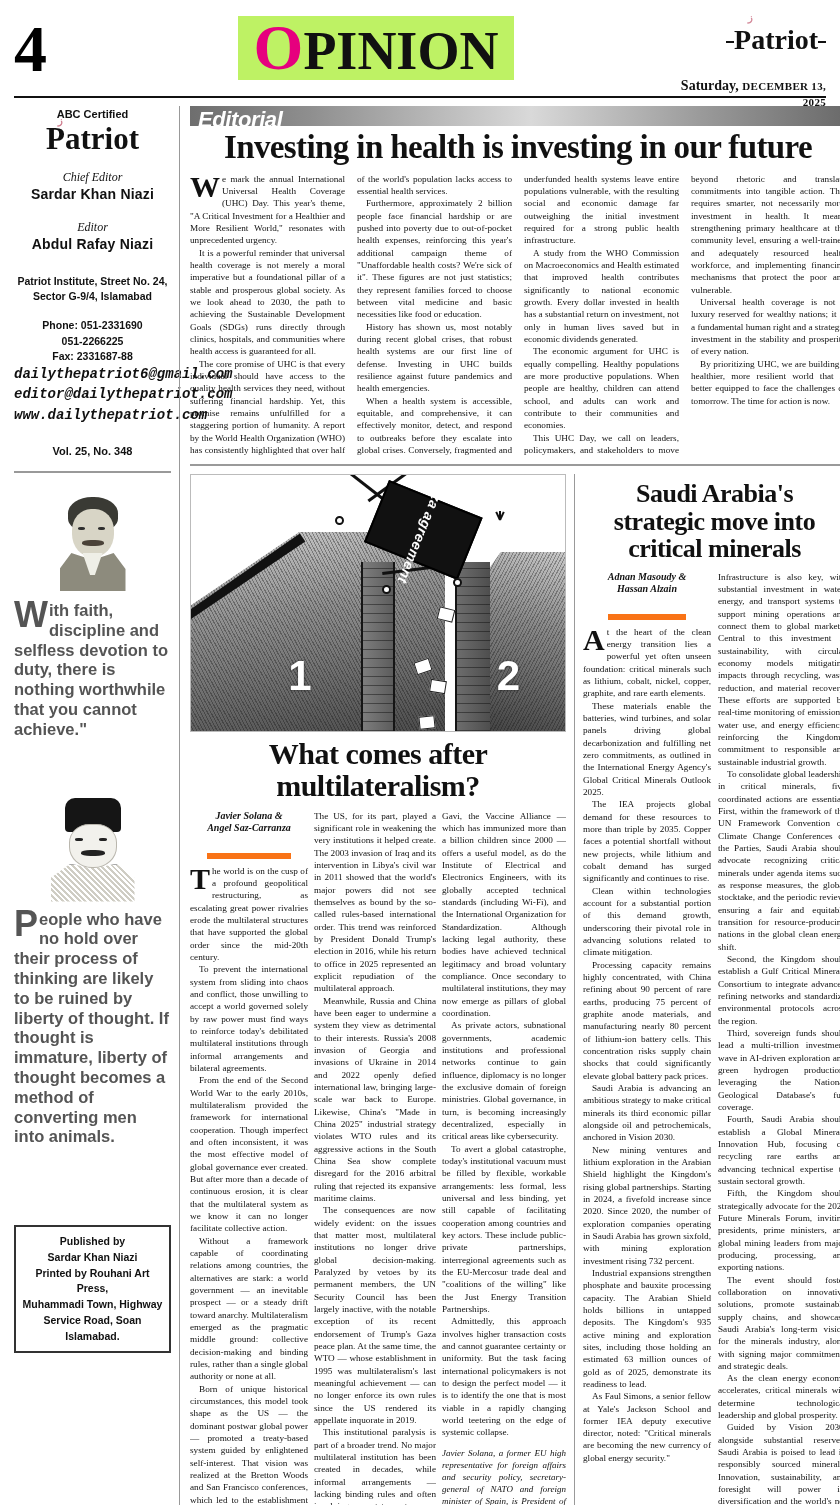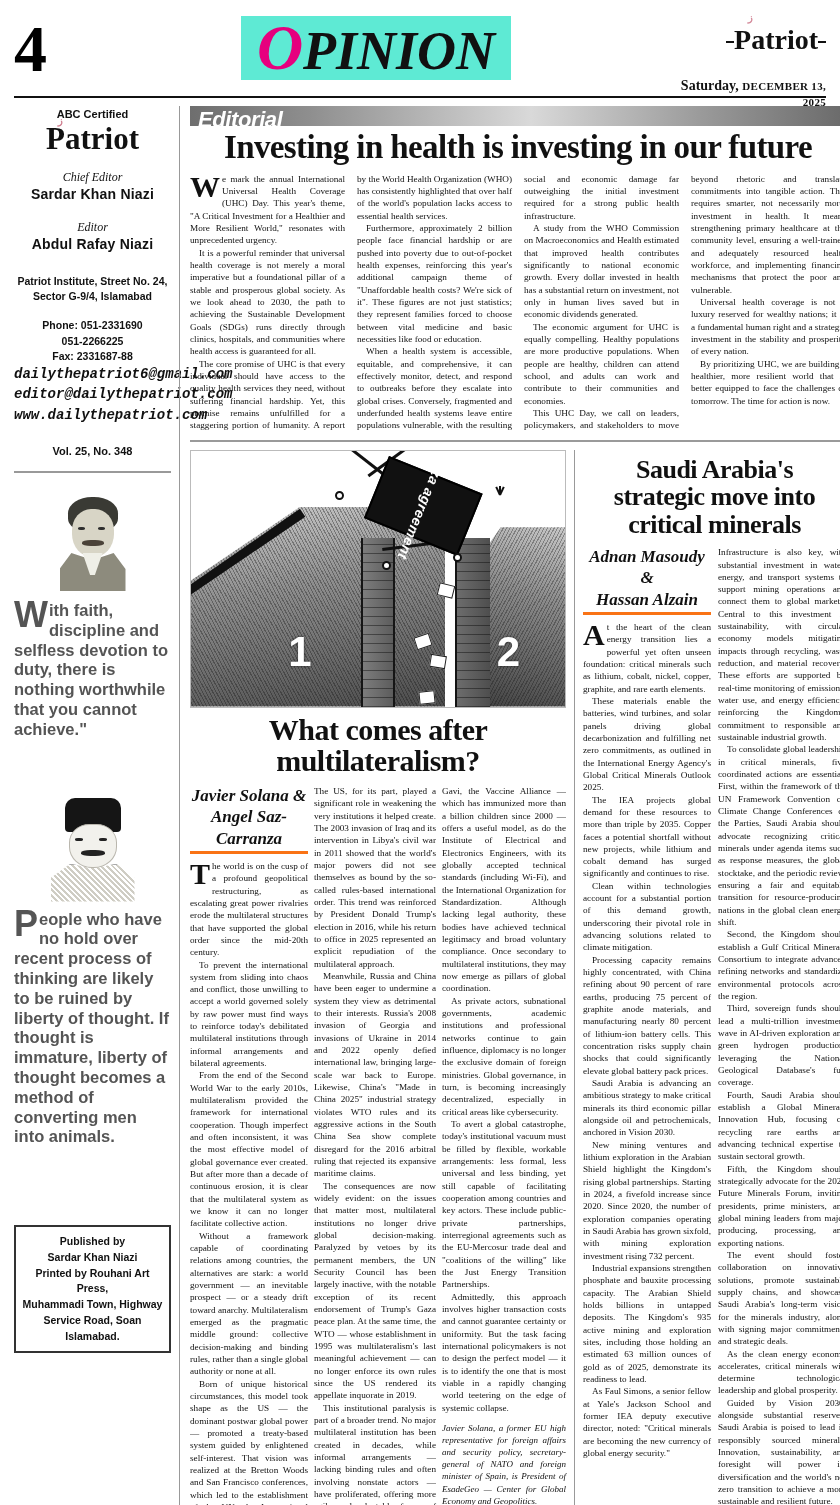--- a/index.html
+++ b/index.html
@@ -22,21 +22,21 @@
     letter-spacing:-2px; width:62px; color:#000;
   }
   .masthead-rule-wrap { flex:1; position:relative; }
   .masthead-rule { position:absolute; top:14px; left:0; right:0; height:2px; background:#111; }
   .section-title {
     position:absolute; top:-2px; left:0; right:0; text-align:center;
     font-family:"Liberation Serif", serif;
     font-size:54px; font-weight:700; letter-spacing:0px; line-height:1;
     background:#fff; display:block;
   }
-  .section-title .inner { background:#5eead4; padding:0 16px; display:inline-block;font-style:italic; }
+  .section-title .inner { background:#bef264; padding:0 16px; display:inline-block; }
   .section-title .drop { color:#e6007e; font-size:64px; line-height:1; }
   .brand-block { width:150px; text-align:right; position:relative; }
   .brand-word {
     font-family:"Liberation Serif", serif; font-size:28px; font-weight:700;
     line-height:1; position:relative; display:inline-block; padding-top:8px;
   }
   .brand-word .urdu { position:absolute; top:-5px; left:14px; font-size:10px; color:#d48a9a; }
   .brand-dash { display:inline-block; width:8px; height:2px; background:#111; vertical-align:6px; }
   .dateline {
     margin-top:24px; text-align:right;
@@ -176,22 +176,22 @@
      background:repeating-linear-gradient(45deg,#cfcdc4 0 2px,#fff 2px 4px); border-top:1px solid #aaa;
      clip-path:polygon(24% 0%, 46% 12%, 56% 12%, 78% 0%, 100% 38%, 100% 100%, 0% 100%, 0% 38%); }
 
   
   .art-head {
     font-family:"Liberation Serif", serif; font-weight:700; text-align:center;
     font-size:30px; line-height:1.06; letter-spacing:-0.5px; margin:6px 0 8px 0;
   }
   .art-head.small { font-size:26px; }
   .byline-wrap { text-align:center; margin-bottom:6px; }
-  .byline-wrap .bl { display:inline-block; border-bottom:3px solid #f97316; padding-bottom:2px;
-     font-family:"Liberation Serif", serif; font-style:italic; font-weight:700; font-size:17px; line-height:1.25; }
+  .byline-wrap .bl { display:inline-block; border-bottom:6px solid #f97316; padding-bottom:18px;
+     font-family:"Liberation Serif", serif; font-style:italic; font-weight:700; font-size:10px; line-height:1.25; }
 
   .col-split { display:flex; }
   .vrule { width:1px; background:#999; margin:0 8px; flex:0 0 1px; }
 </style>
 </head>
 <body>
 
 <div class="page">
 
   <div class="masthead">
@@ -267,21 +267,21 @@
         <div class="face2">
           <div class="cap"></div>
           <div class="skin"></div>
           <div class="eyeL"></div>
           <div class="eyeR"></div>
           <div class="mous"></div>
           <div class="coat"></div>
         </div>
       </div>
       <div class="quote-block two">
-        <span class="qdrop">P</span><span>eople who have no hold over recent process of thinking are likely to be ruined by liberty of thought. If thought is immature, liberty of thought becomes a method of converting men into animals.</span>
+        <span class="qdrop">P</span><span>eople who have no hold over their process of thinking are likely to be ruined by liberty of thought. If thought is immature, liberty of thought becomes a method of converting men into animals.</span>
       </div>
 
       <div style="height:78px;"></div>
 
       <div class="pubbox">
         <span class="lead">Published by</span>
         <span class="lead">Sardar Khan Niazi</span>
         <span class="lead">Printed by Rouhani Art Press,</span>
         <span class="lead">Muhammadi Town, Highway</span>
         <span class="lead">Service Road, Soan Islamabad.</span>
@@ -295,20 +295,21 @@
       <div class="editorial-banner">
         <span class="label">Editorial</span>
       </div>
       <div class="ed-headline">Investing in health is investing in our future</div>
 
       <div class="cols-4 body-text">
         <p class="dropcap">We mark the annual International Universal Health Coverage (UHC) Day. This year's theme, "A Critical Investment for a Healthier and More Resilient World," resonates with unprecedented urgency.</p>
         <p>It is a powerful reminder that universal health coverage is not merely a moral imperative but a foundational pillar of a stable and prosperous global society. As we look ahead to 2030, the path to achieving the Sustainable Development Goals (SDGs) runs directly through clinics, hospitals, and communities where health access is guaranteed for all.</p>
         <p>The core promise of UHC is that every individual should have access to the quality health services they need, without suffering financial hardship. Yet, this promise remains unfulfilled for a staggering portion of humanity. A report by the World Health Organization (WHO) has consistently highlighted that over half of the world's population lacks access to essential health services.</p>
         <p>Furthermore, approximately 2 billion people face financial hardship or are pushed into poverty due to out-of-pocket health expenses, reinforcing this year's additional campaign theme of "Unaffordable health costs? We're sick of it". These figures are not just statistics; they represent families forced to choose between vital medicine and basic necessities like food or education.</p>
+        <p>History has shown us, most notably during recent global crises, that robust health systems are our first line of defense. Investing in UHC builds resilience against future pandemics and health emergencies.</p>
         <p>When a health system is accessible, equitable, and comprehensive, it can effectively monitor, detect, and respond to outbreaks before they escalate into global crises. Conversely, fragmented and underfunded health systems leave entire populations vulnerable, with the resulting social and economic damage far outweighing the initial investment required for a strong public health infrastructure.</p>
         <p>A study from the WHO Commission on Macroeconomics and Health estimated that improved health contributes significantly to national economic growth. Every dollar invested in health has a substantial return on investment, not only in human lives saved but in economic dividends generated.</p>
         <p>The economic argument for UHC is equally compelling. Healthy populations are more productive populations. When people are healthy, children can attend school, and adults can work and contribute to their communities and economies.</p>
         <p>This UHC Day, we call on leaders, policymakers, and stakeholders to move beyond rhetoric and translate commitments into tangible action. This requires smarter, not necessarily more, investment in health. It means strengthening primary healthcare at the community level, ensuring a well-trained and adequately resourced health workforce, and implementing financing mechanisms that protect the poor and vulnerable.</p>
         <p>Universal health coverage is not a luxury reserved for wealthy nations; it is a fundamental human right and a strategic investment in the stability and prosperity of every nation.</p>
         <p>By prioritizing UHC, we are building a healthier, more resilient world that is better equipped to face the challenges of tomorrow. The time for action is now.</p>
       </div>
 
       <div class="sec-rule"></div>
 

